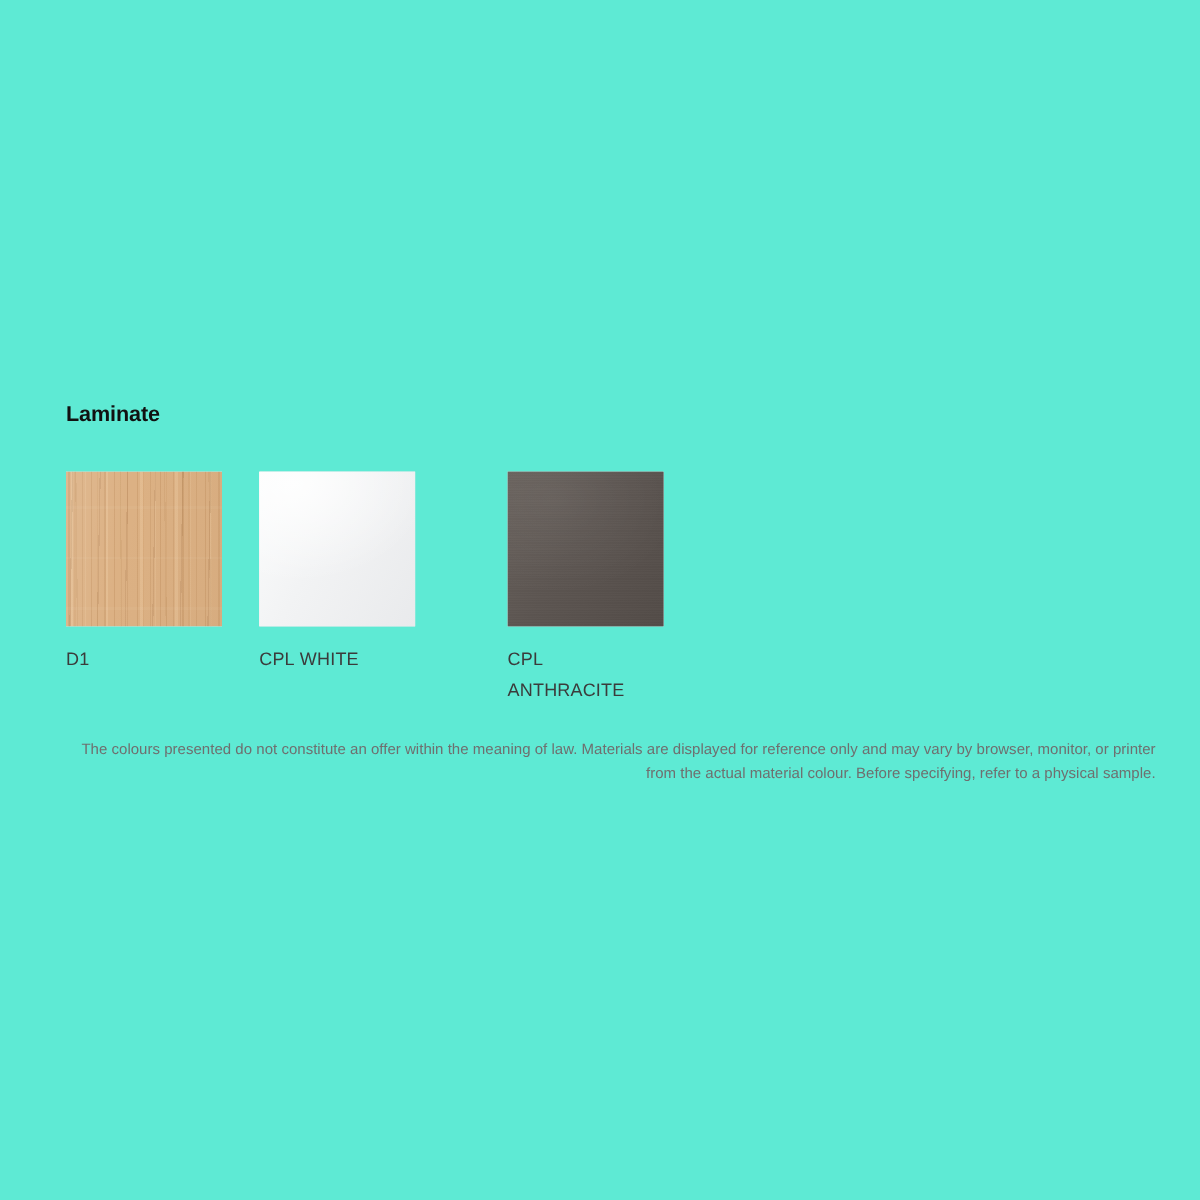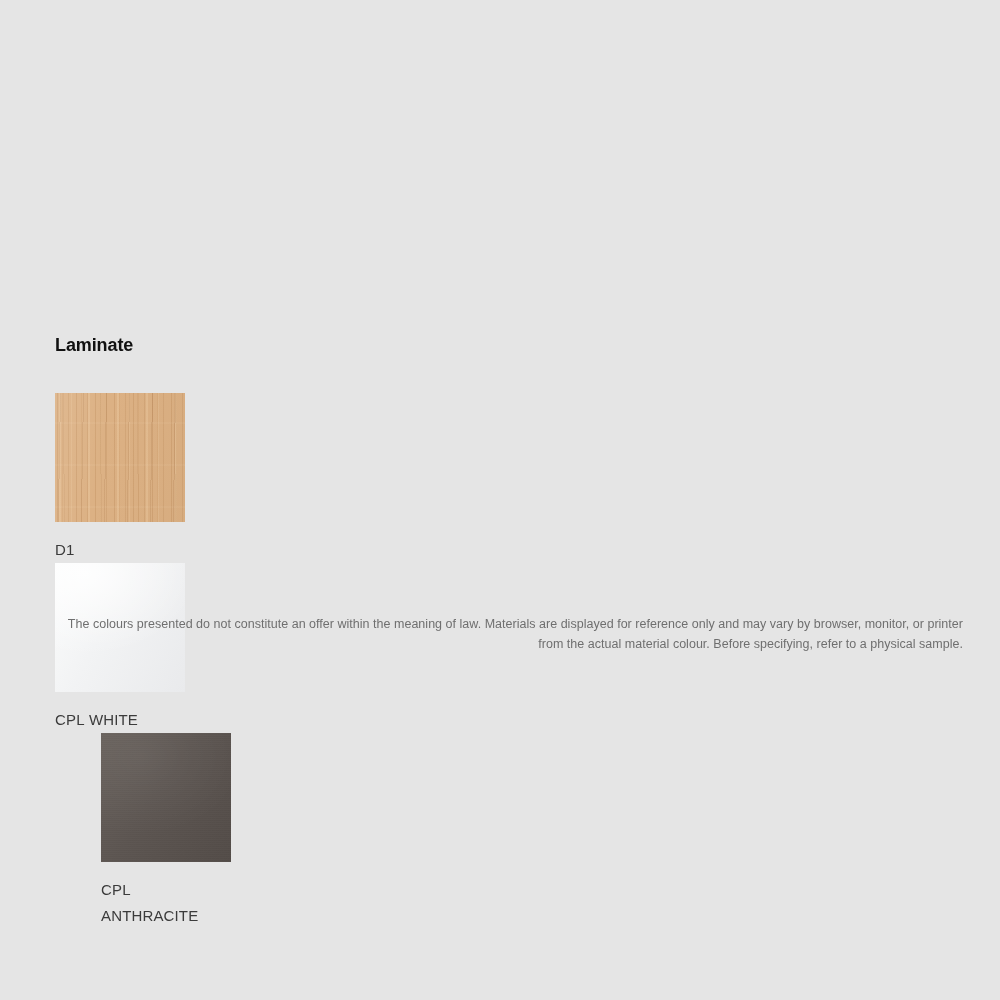--- a/index.html
+++ b/index.html
@@ -12,42 +12,42 @@
     height: 1000px;
     font-family: "Liberation Sans", sans-serif;
     -webkit-font-smoothing: antialiased;
     overflow: hidden;
   }
 
   .page {
     position: relative;
     width: 1000px;
     height: 1000px;
-    background: #e5e5e5;
+    background: #5eead4;
   }
 
   .material-section {
     position: absolute;
     left: 55px;
     top: 334px;
     width: 910px;
   }
 
   .section-title {
     font-size: 18px;
     font-weight: 700;
     color: #111111;
     letter-spacing: -0.1px;
     line-height: 22px;
     margin: 0 0 37px 0;
   }
 
   .swatch-row {
     display: flex;
-    flex-direction: column;
+    flex-direction: row;
     align-items: flex-start;
   }
 
   .swatch-cell {
     width: 130px;
     margin-right: 31px;
   }
   .swatch-cell:last-child {
     margin-right: 0;
     padding-left: 46px;

